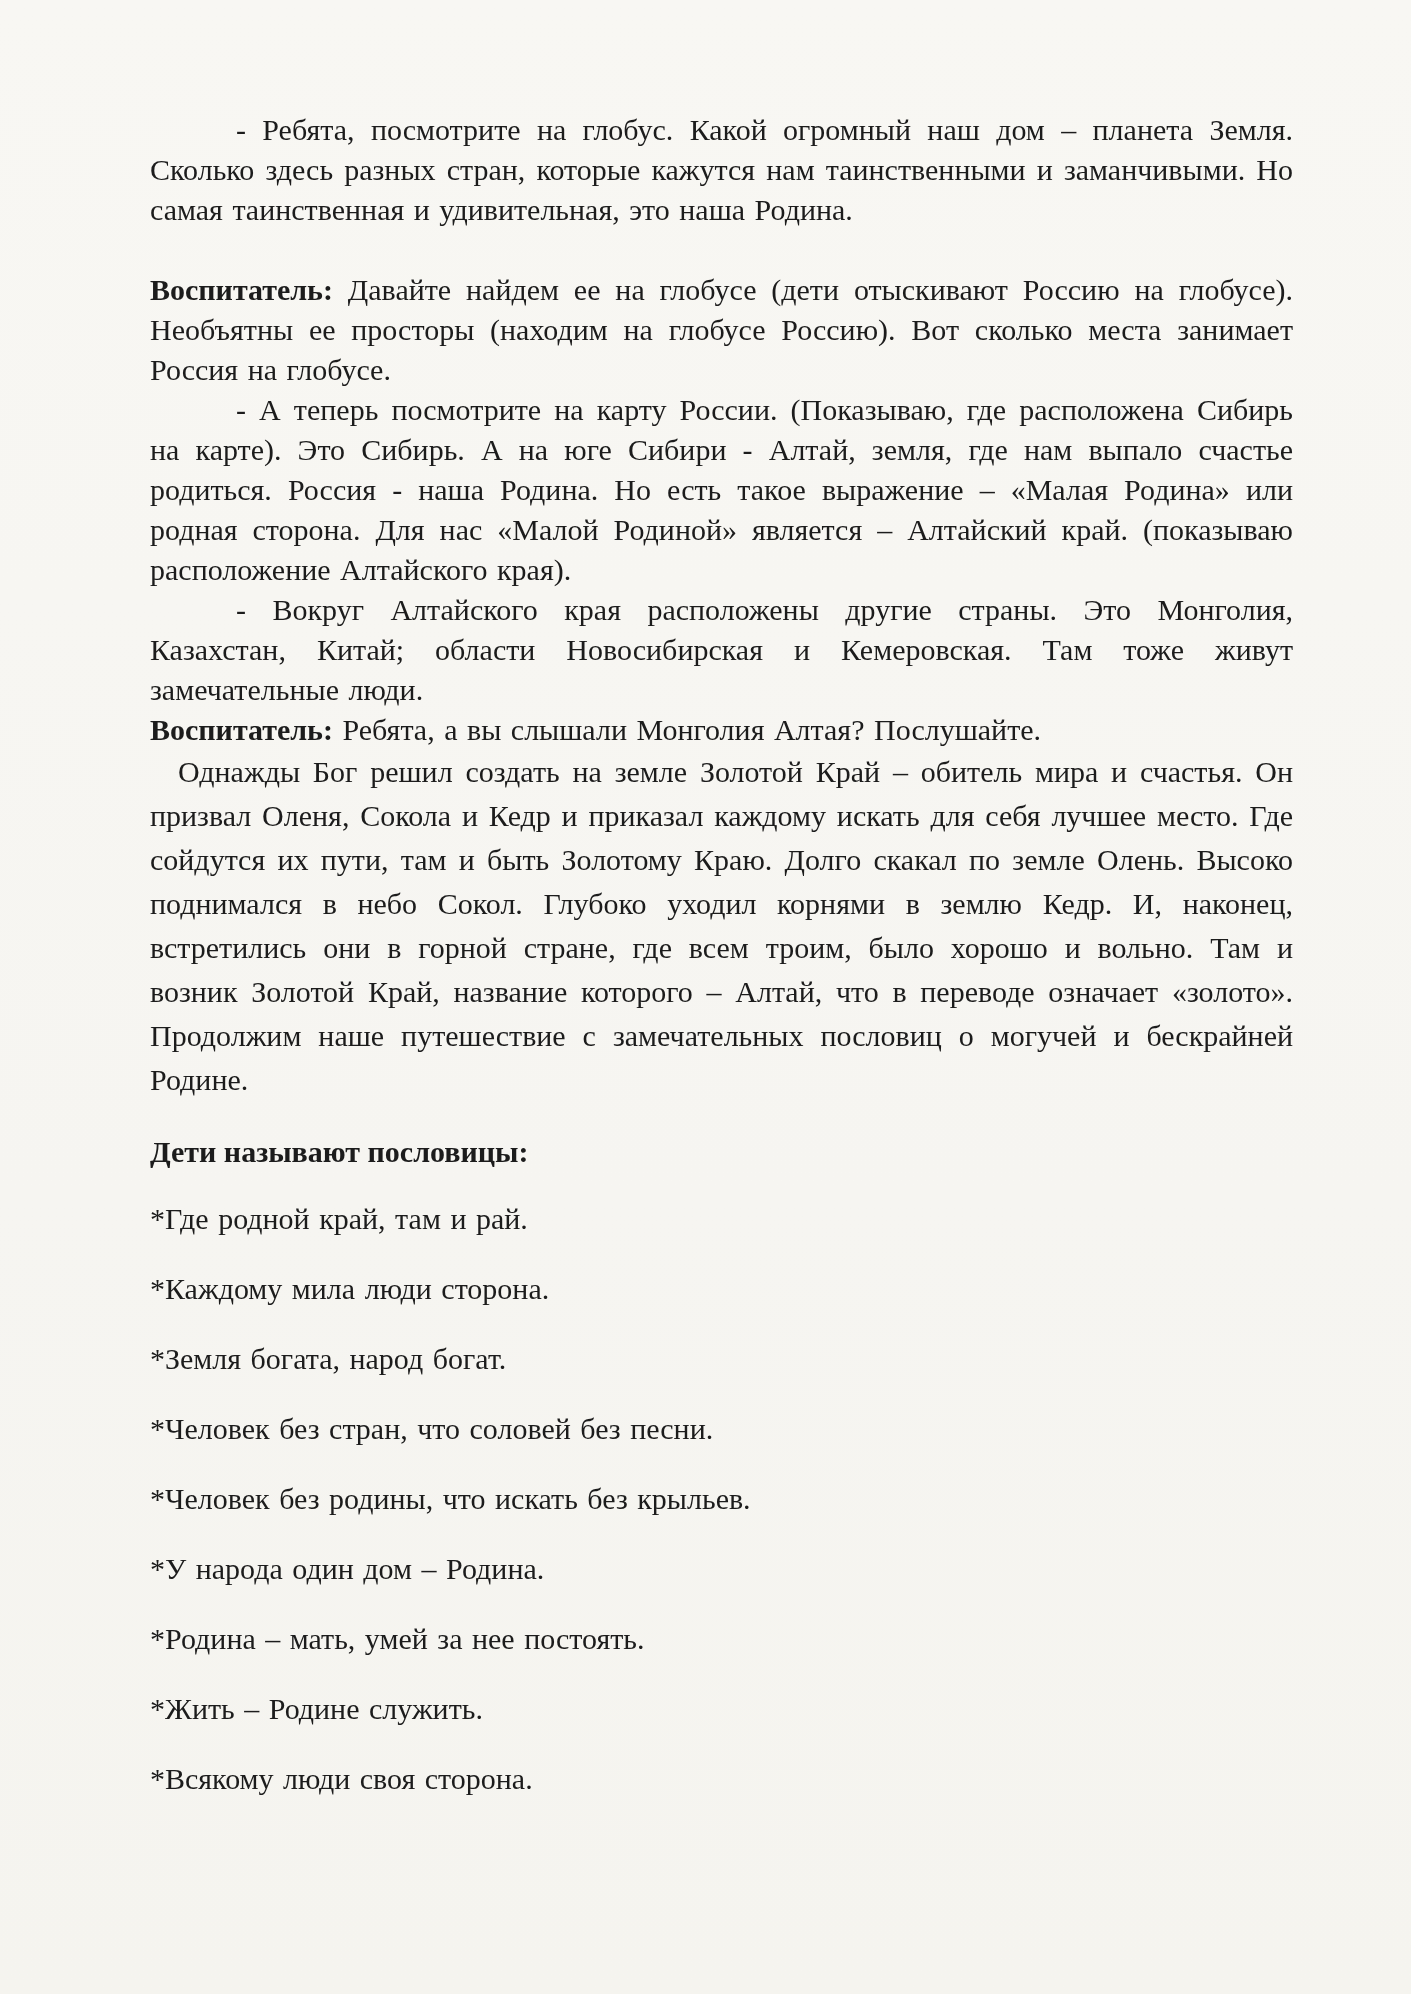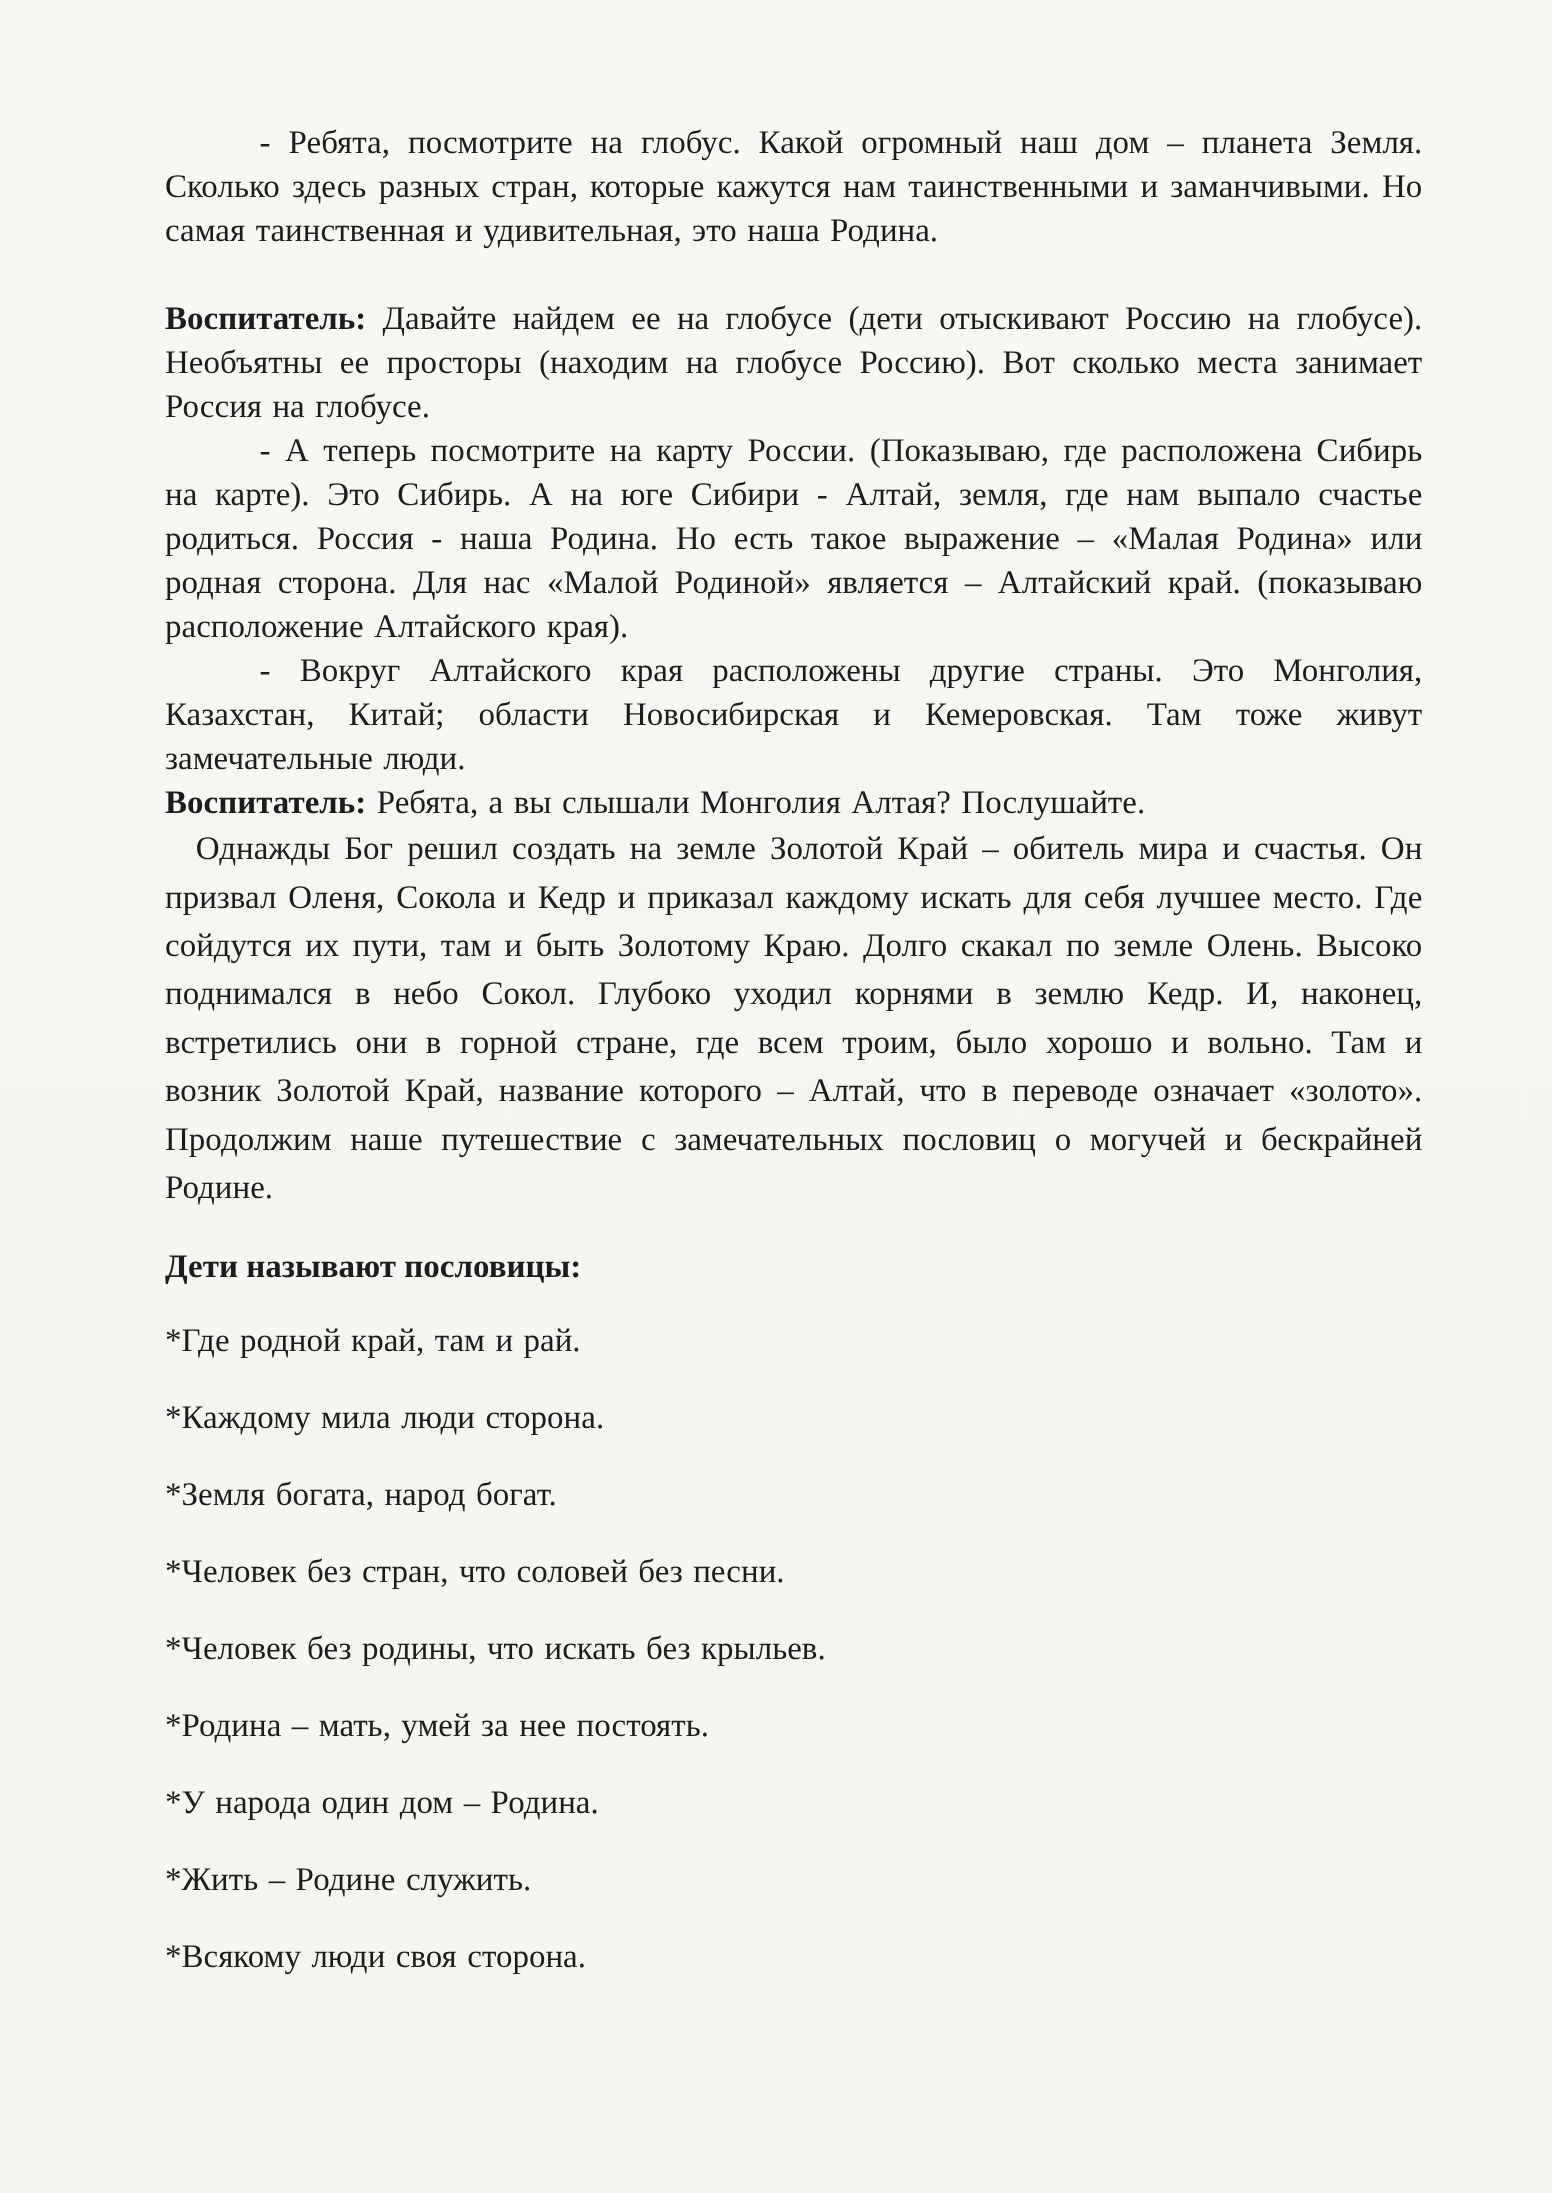--- a/index.html
+++ b/index.html
@@ -61,18 +61,18 @@
 
   <p class="para legend"><span>Однажды Бог решил создать на земле Золотой Край – обитель мира и счастья. Он призвал Оленя, Сокола и Кедр и приказал каждому искать для себя лучшее место. Где сойдутся их пути, там и быть Золотому Краю. Долго скакал по земле Олень. Высоко поднимался в небо Сокол. Глубоко уходил корнями в землю Кедр. И, наконец, встретились они в горной стране, где всем троим, было хорошо и вольно. Там и возник Золотой Край, название которого – Алтай, что в переводе означает «золото». Продолжим наше путешествие с замечательных пословиц о могучей и бескрайней Родине.</span></p>
 
   <p class="heading">Дети называют пословицы:</p>
 
   <p class="proverb">*Где родной край, там и рай.</p>
   <p class="proverb">*Каждому мила люди сторона.</p>
   <p class="proverb">*Земля богата, народ богат.</p>
   <p class="proverb">*Человек без стран, что соловей без песни.</p>
   <p class="proverb">*Человек без родины, что искать без крыльев.</p>
+  <p class="proverb">*У народа один дом – Родина.</p>
   <p class="proverb">*Родина – мать, умей за нее постоять.</p>
-  <p class="proverb">*У народа один дом – Родина.</p>
   <p class="proverb">*Жить – Родине служить.</p>
   <p class="proverb">*Всякому люди своя сторона.</p>
 
 </div>
 
 </body></html>

